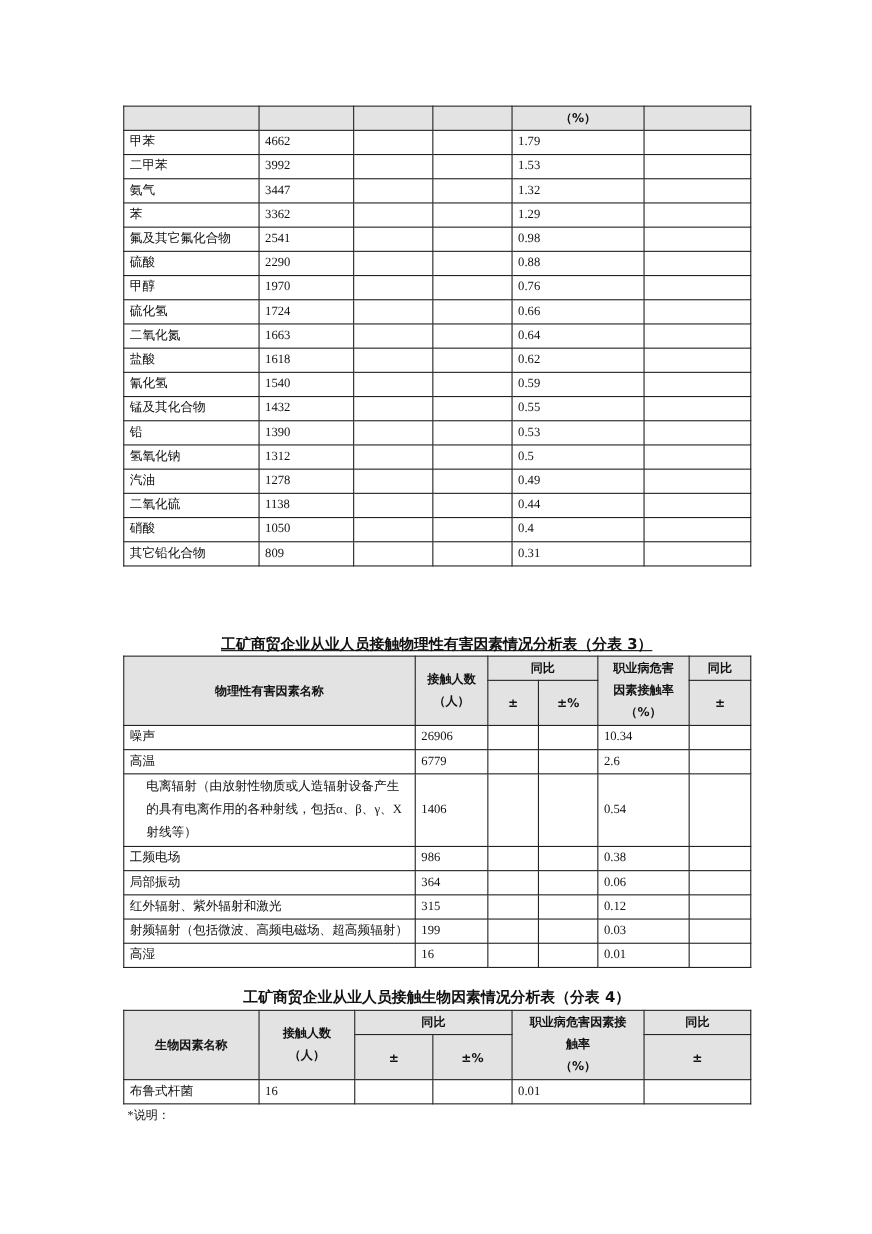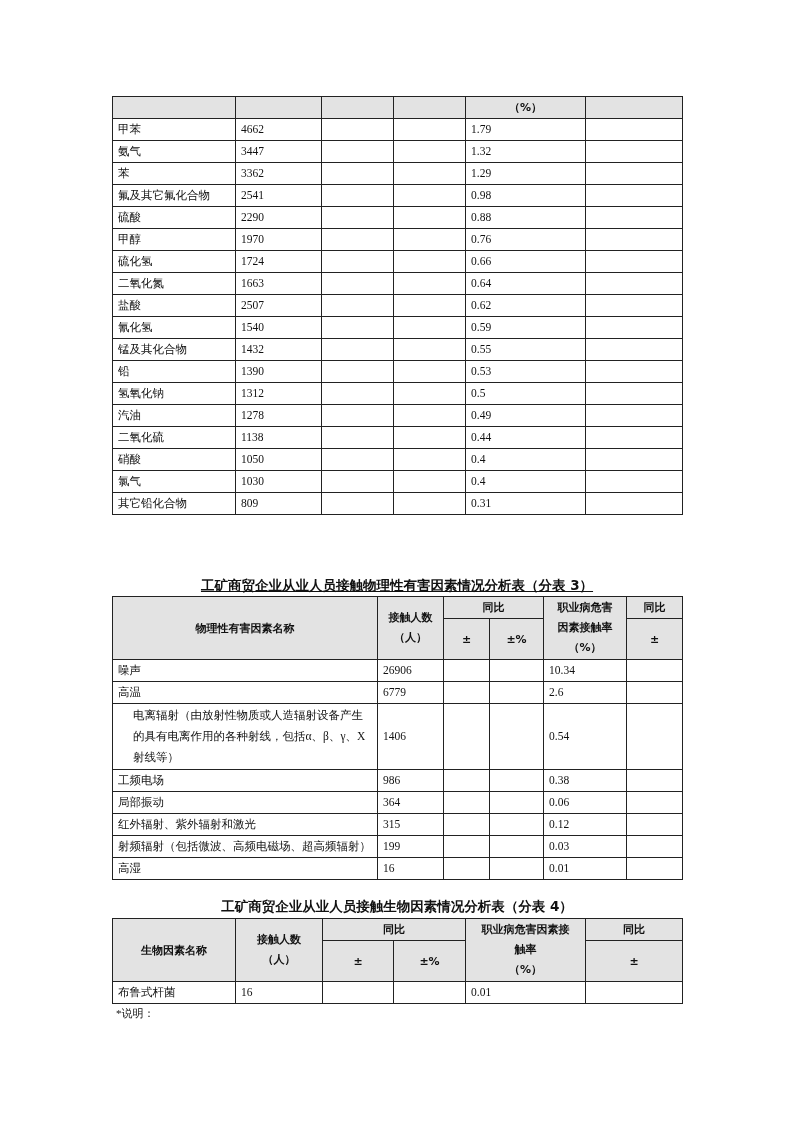--- a/index.html
+++ b/index.html
@@ -38,20 +38,28 @@
     <tbody id="t2body">
       <tr class="r">
         <td>甲苯</td>
         <td>4662</td>
         <td></td>
         <td></td>
         <td>1.79</td>
         <td></td>
       </tr>
       <tr class="r">
+        <td>二甲苯</td>
+        <td>3992</td>
+        <td></td>
+        <td></td>
+        <td>1.53</td>
+        <td></td>
+      </tr>
+      <tr class="r">
         <td>氨气</td>
         <td>3447</td>
         <td></td>
         <td></td>
         <td>1.32</td>
         <td></td>
       </tr>
       <tr class="r">
         <td>苯</td>
         <td>3362</td>
@@ -95,21 +103,21 @@
       <tr class="r">
         <td>二氧化氮</td>
         <td>1663</td>
         <td></td>
         <td></td>
         <td>0.64</td>
         <td></td>
       </tr>
       <tr class="r">
         <td>盐酸</td>
-        <td>2507</td>
+        <td>1618</td>
         <td></td>
         <td></td>
         <td>0.62</td>
         <td></td>
       </tr>
       <tr class="r">
         <td>氰化氢</td>
         <td>1540</td>
         <td></td>
         <td></td>
@@ -152,28 +160,20 @@
         <td>二氧化硫</td>
         <td>1138</td>
         <td></td>
         <td></td>
         <td>0.44</td>
         <td></td>
       </tr>
       <tr class="r">
         <td>硝酸</td>
         <td>1050</td>
-        <td></td>
-        <td></td>
-        <td>0.4</td>
-        <td></td>
-      </tr>
-      <tr class="r">
-        <td>氯气</td>
-        <td>1030</td>
         <td></td>
         <td></td>
         <td>0.4</td>
         <td></td>
       </tr>
       <tr class="r">
         <td>其它铅化合物</td>
         <td>809</td>
         <td></td>
         <td></td>

